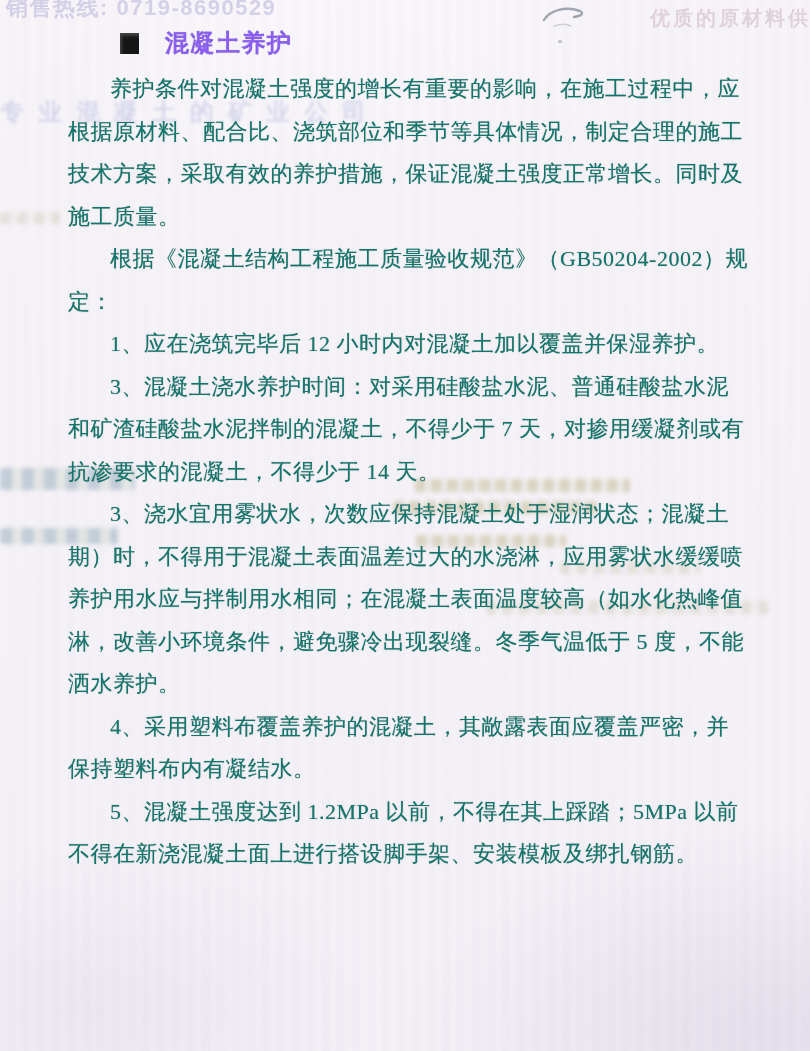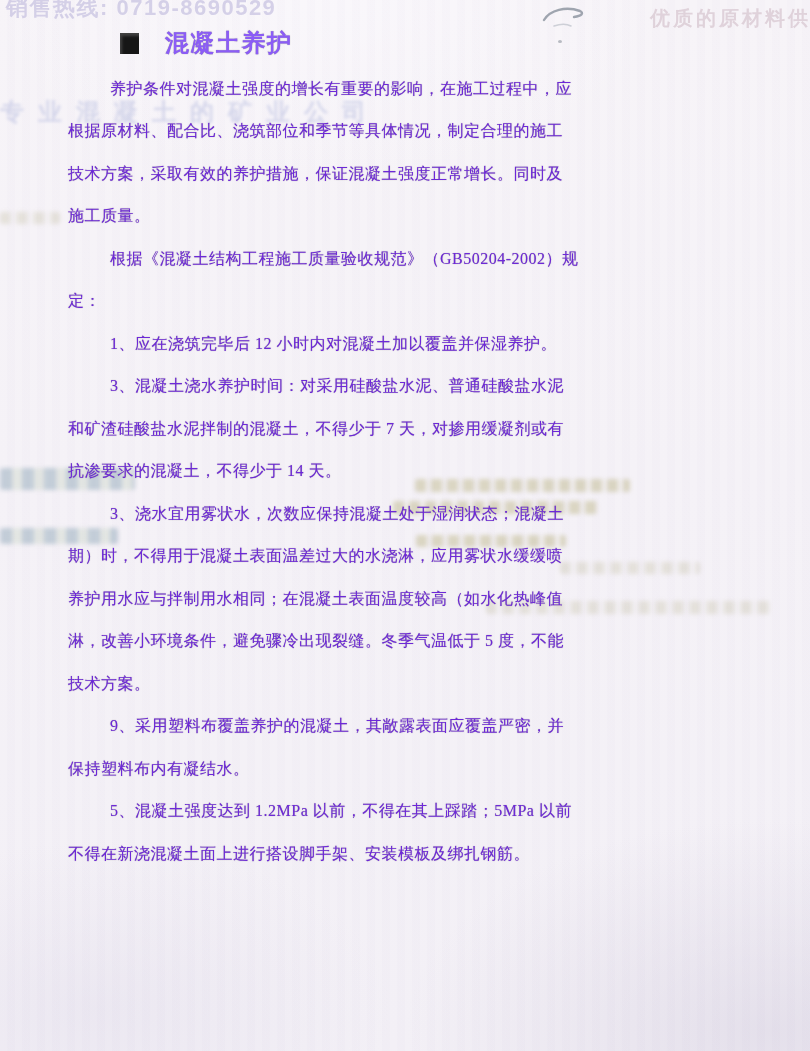--- a/index.html
+++ b/index.html
@@ -56,21 +56,21 @@
     margin-right:26px;
   }
   .title-text{
     font-size:24px;font-weight:bold;
     color:#8b5cf6;letter-spacing:1.5px;
     text-shadow:0 0 1px rgba(70,70,60,.55);
     white-space:nowrap;
   }
   .doc-body{
     position:absolute;left:68px;top:68px;width:690px;
-    font-size:16px;color:#6d28d9;
+    font-size:22px;color:#0f766e;
     letter-spacing:.5px;
     text-shadow:0 0 1px rgba(80,80,65,.5);
   }
   .line{
     height:42.5px;
     display:flex;align-items:center;
     white-space:nowrap;
   }
   .line.indent{padding-left:42px;}
   
@@ -132,18 +132,18 @@
     <div class="line indent">根据《混凝土结构工程施工质量验收规范》（GB50204-2002）规</div>
     <div class="line">定：</div>
     <div class="line indent">1、应在浇筑完毕后 12 小时内对混凝土加以覆盖并保湿养护。</div>
     <div class="line indent">3、混凝土浇水养护时间：对采用硅酸盐水泥、普通硅酸盐水泥</div>
     <div class="line">和矿渣硅酸盐水泥拌制的混凝土，不得少于 7 天，对掺用缓凝剂或有</div>
     <div class="line">抗渗要求的混凝土，不得少于 14 天。</div>
     <div class="line indent">3、浇水宜用雾状水，次数应保持混凝土处于湿润状态；混凝土</div>
     <div class="line">期）时，不得用于混凝土表面温差过大的水浇淋，应用雾状水缓缓喷</div>
     <div class="line">养护用水应与拌制用水相同；在混凝土表面温度较高（如水化热峰值</div>
     <div class="line">淋，改善小环境条件，避免骤冷出现裂缝。冬季气温低于 5 度，不能</div>
-    <div class="line">技术方案。</div>
-    <div class="line indent">9、采用塑料布覆盖养护的混凝土，其敞露表面应覆盖严密，并</div>
+    <div class="line">洒水养护。</div>
+    <div class="line indent">4、采用塑料布覆盖养护的混凝土，其敞露表面应覆盖严密，并</div>
     <div class="line">保持塑料布内有凝结水。</div>
     <div class="line indent">5、混凝土强度达到 1.2MPa 以前，不得在其上踩踏；5MPa 以前</div>
     <div class="line">不得在新浇混凝土面上进行搭设脚手架、安装模板及绑扎钢筋。</div>
   </div>
 
 </body></html>

